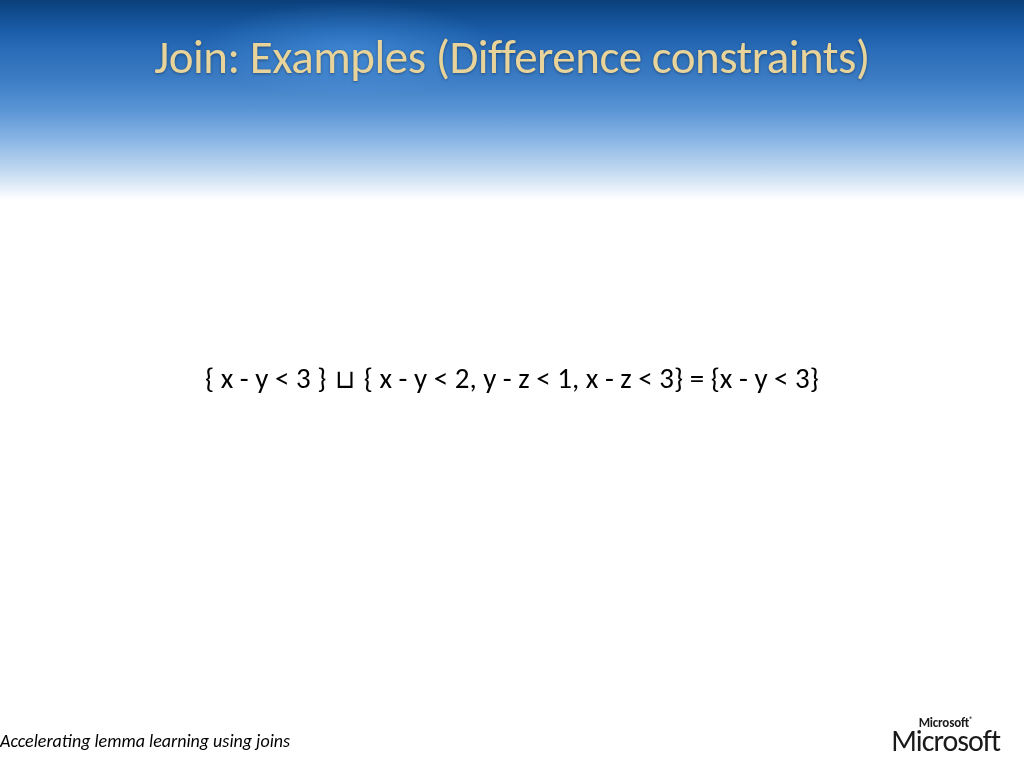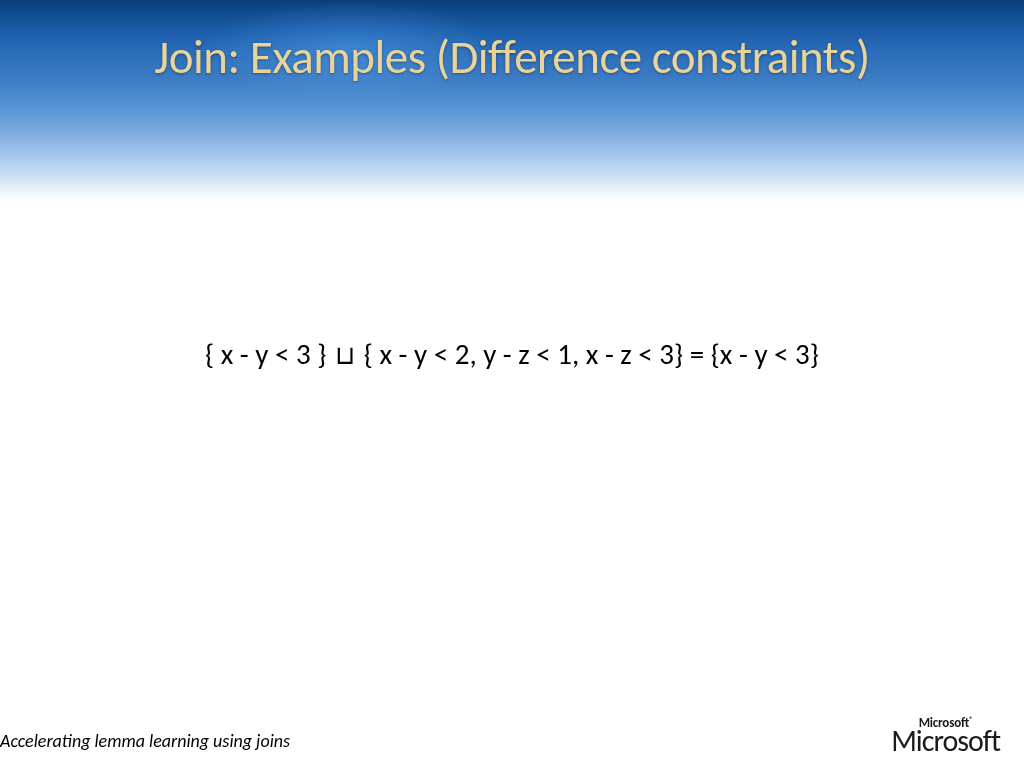--- a/index.html
+++ b/index.html
@@ -46,21 +46,21 @@
       width: 100%;
       text-align: center;
       font-size: 47px;
       font-weight: 300;
       letter-spacing: -0.5px;
       color: #e8d49a;
       text-shadow: 0 1px 3px rgba(0,0,0,0.35);
     }
     .content {
       position: absolute;
-      top: 336px;
+      top: 360px;
       left: 0;
       width: 100%;
       text-align: center;
       font-size: 29px;
       color: #000000;
       font-weight: 400;
     }
     .join-symbol {
       display: inline-block;
       font-size: 26px;

